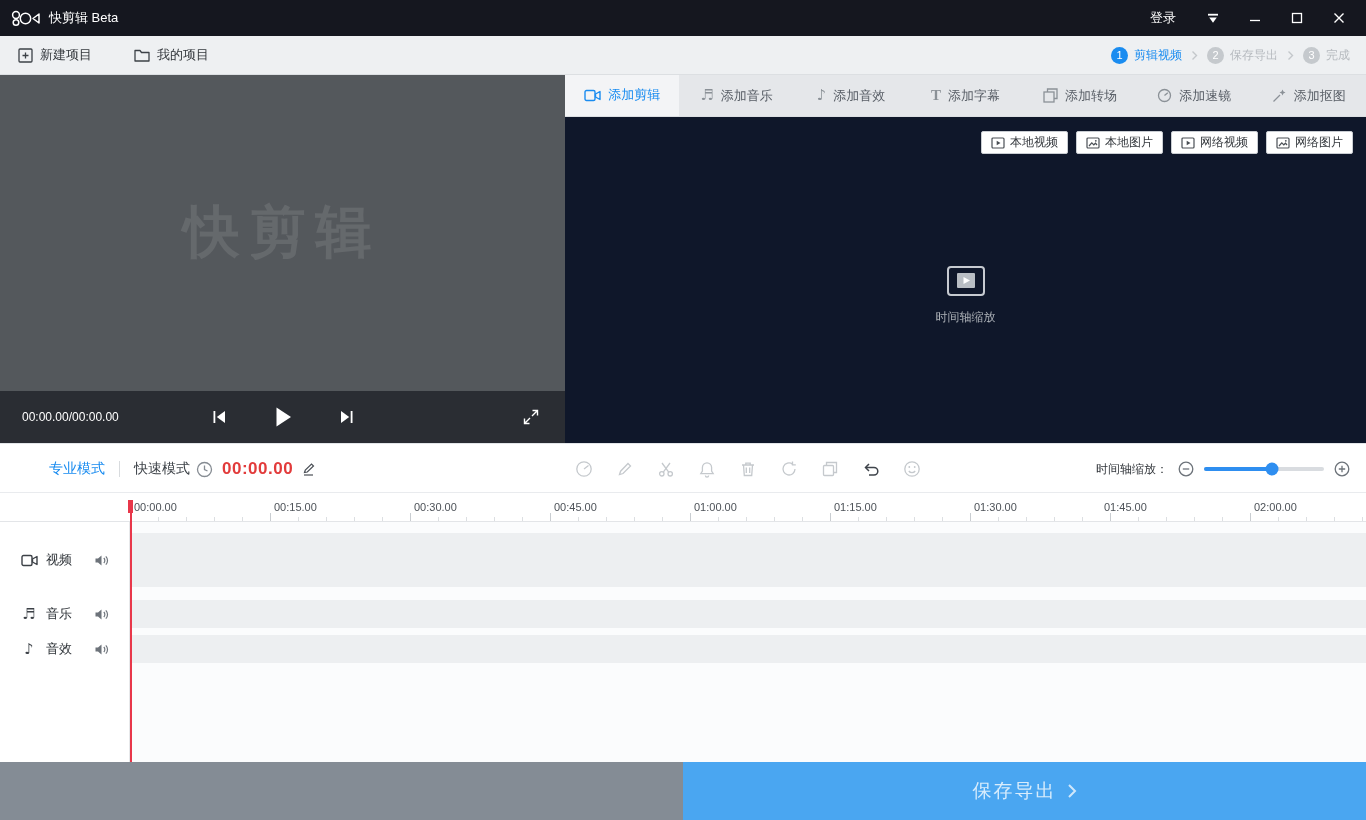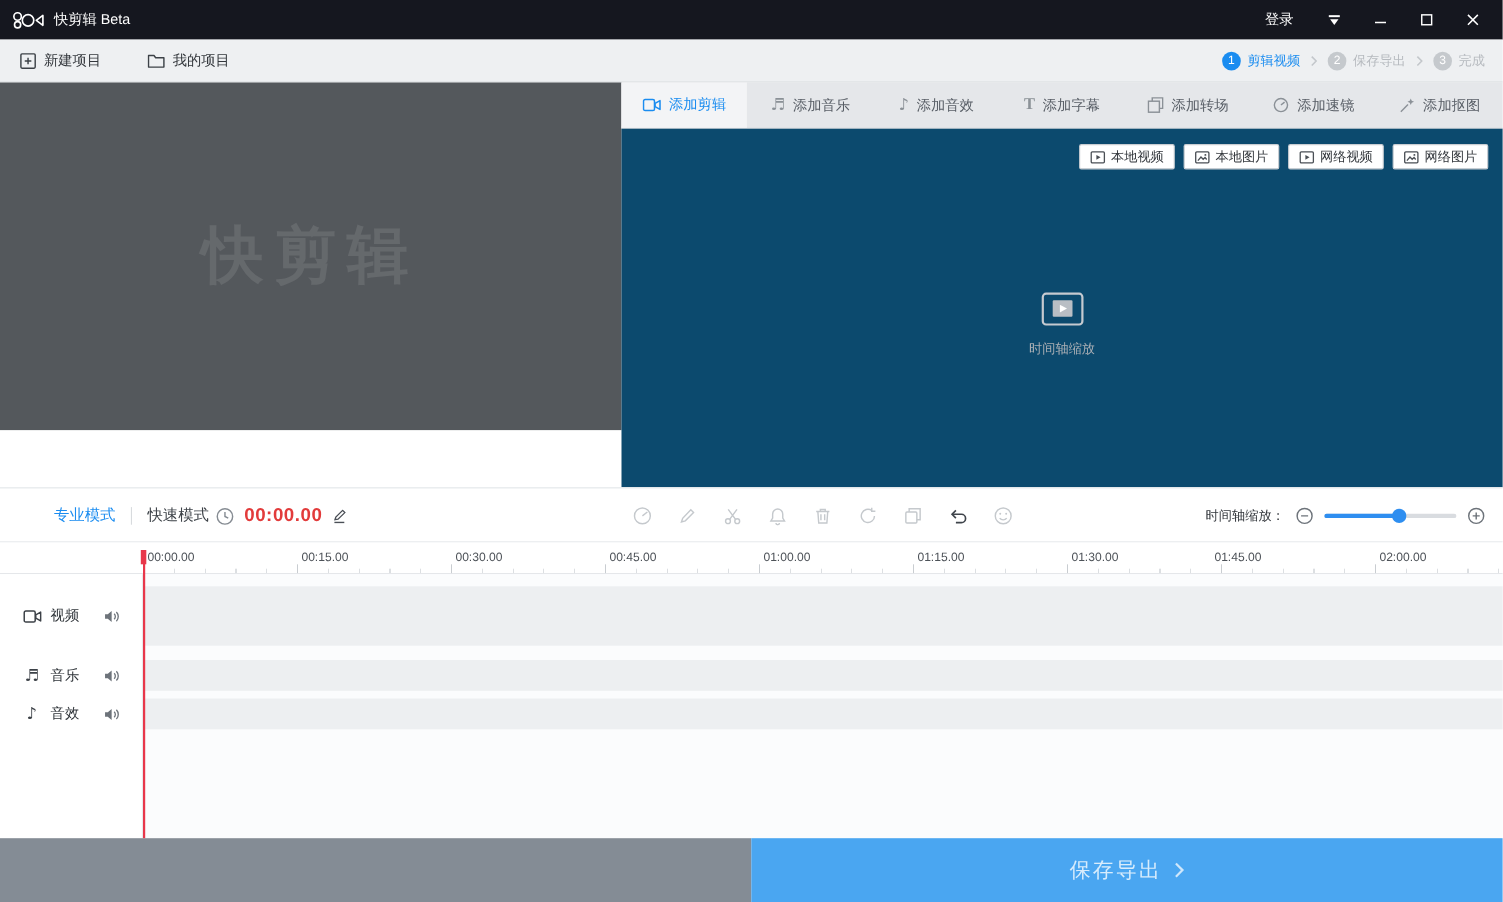--- a/index.html
+++ b/index.html
@@ -43,21 +43,21 @@
   .pb-ctrl { cursor:pointer; }
   .fullscreen-btn { position:absolute; right:26px; top:0; height:52px; display:flex; align-items:center; cursor:pointer; }
 
   
   .right-panel { width:801px; height:368px; display:flex; flex-direction:column; }
   .tabs { display:flex; height:42px; background:#e5e7ea; border-bottom:1px solid #dcdfe2; }
   .tab { flex:1; display:flex; align-items:center; justify-content:center; gap:7px; font-size:13px; color:#585e66; cursor:pointer; }
   .tab .t-icon { color:#8b9197; display:flex; align-items:center; }
   .tab.active { background:#f3f4f6; color:#1a8cf0; border-bottom:1px solid #f3f4f6; }
   .tab.active .t-icon { color:#1a8cf0; }
-  .panel-body { position:relative; flex:1; background:#0c4a6e; }
+  .panel-body { position:relative; flex:1; background:#0f172a; }
   .source-row { position:absolute; top:14px; right:13px; display:flex; gap:8px; }
   .src-btn { height:23px; padding:0 9px; background:#ffffff; border:1px solid #c9cdd2; border-radius:2px;
              display:flex; align-items:center; gap:5px; font-size:12px; color:#33373c; cursor:pointer; }
   .src-btn .s-icon { color:#4a4f55; display:flex; }
   .empty-state { position:absolute; top:148px; left:0; right:0; display:flex; flex-direction:column; align-items:center; gap:12px; }
   .empty-text { color:#a9aeb4; font-size:12px; }
 
   
   .tl-toolbar { position:absolute; top:443px; left:0; width:1366px; height:50px; background:#ffffff;
                 border-top:1px solid #e2e5e8; border-bottom:1px solid #e9ebee; }
@@ -198,20 +198,47 @@
       </div>
     </div>
   </div>
 
   <div class="main">
 
     <div class="preview-col">
       <div class="preview-screen">
         <span class="watermark">快剪辑</span>
       </div>
+      <div class="playback-bar">
+        <span class="pb-time">00:00.00/00:00.00</span>
+        <div class="pb-controls">
+          <span class="pb-ctrl">
+            <svg width="16" height="16" viewBox="0 0 16 16" fill="#fff">
+                <rect x="2.5" y="2" width="1.8" height="12"></rect>
+                <path d="M14 2 L5.8 8 L14 14 Z"></path>
+              </svg>
+          </span>
+          <span class="pb-ctrl">
+            <svg width="20" height="22" viewBox="0 0 20 22" fill="#fff">
+                <path d="M3.5 1.5 L18 11 L3.5 20.5 Z"></path>
+              </svg>
+          </span>
+          <span class="pb-ctrl">
+            <svg width="16" height="16" viewBox="0 0 16 16" fill="#fff">
+                <rect x="11.7" y="2" width="1.8" height="12"></rect>
+                <path d="M2 2 L10.2 8 L2 14 Z"></path>
+              </svg>
+          </span>
+        </div>
+        <span class="fullscreen-btn">
+          <svg width="16" height="16" viewBox="0 0 16 16" fill="none" stroke="#fff" stroke-width="1.4">
+            <path d="M9.5 1.5 H14.5 V6.5 M14.5 1.5 L9 7 M6.5 14.5 H1.5 V9.5 M1.5 14.5 L7 9"></path>
+          </svg>
+        </span>
+      </div>
     </div>
 
     <div class="right-panel">
       <div class="tabs">
         <div class="tab active">
           <span class="t-icon">
             <svg width="17" height="13" viewBox="0 0 17 13" fill="none" stroke="currentColor" stroke-width="1.4">
               <rect x="1" y="1.5" width="10" height="10" rx="1.5"></rect>
                 <path d="M11.5 5 L16 2.5 V10.5 L11.5 8 Z" stroke-linejoin="round"></path>
             </svg>

